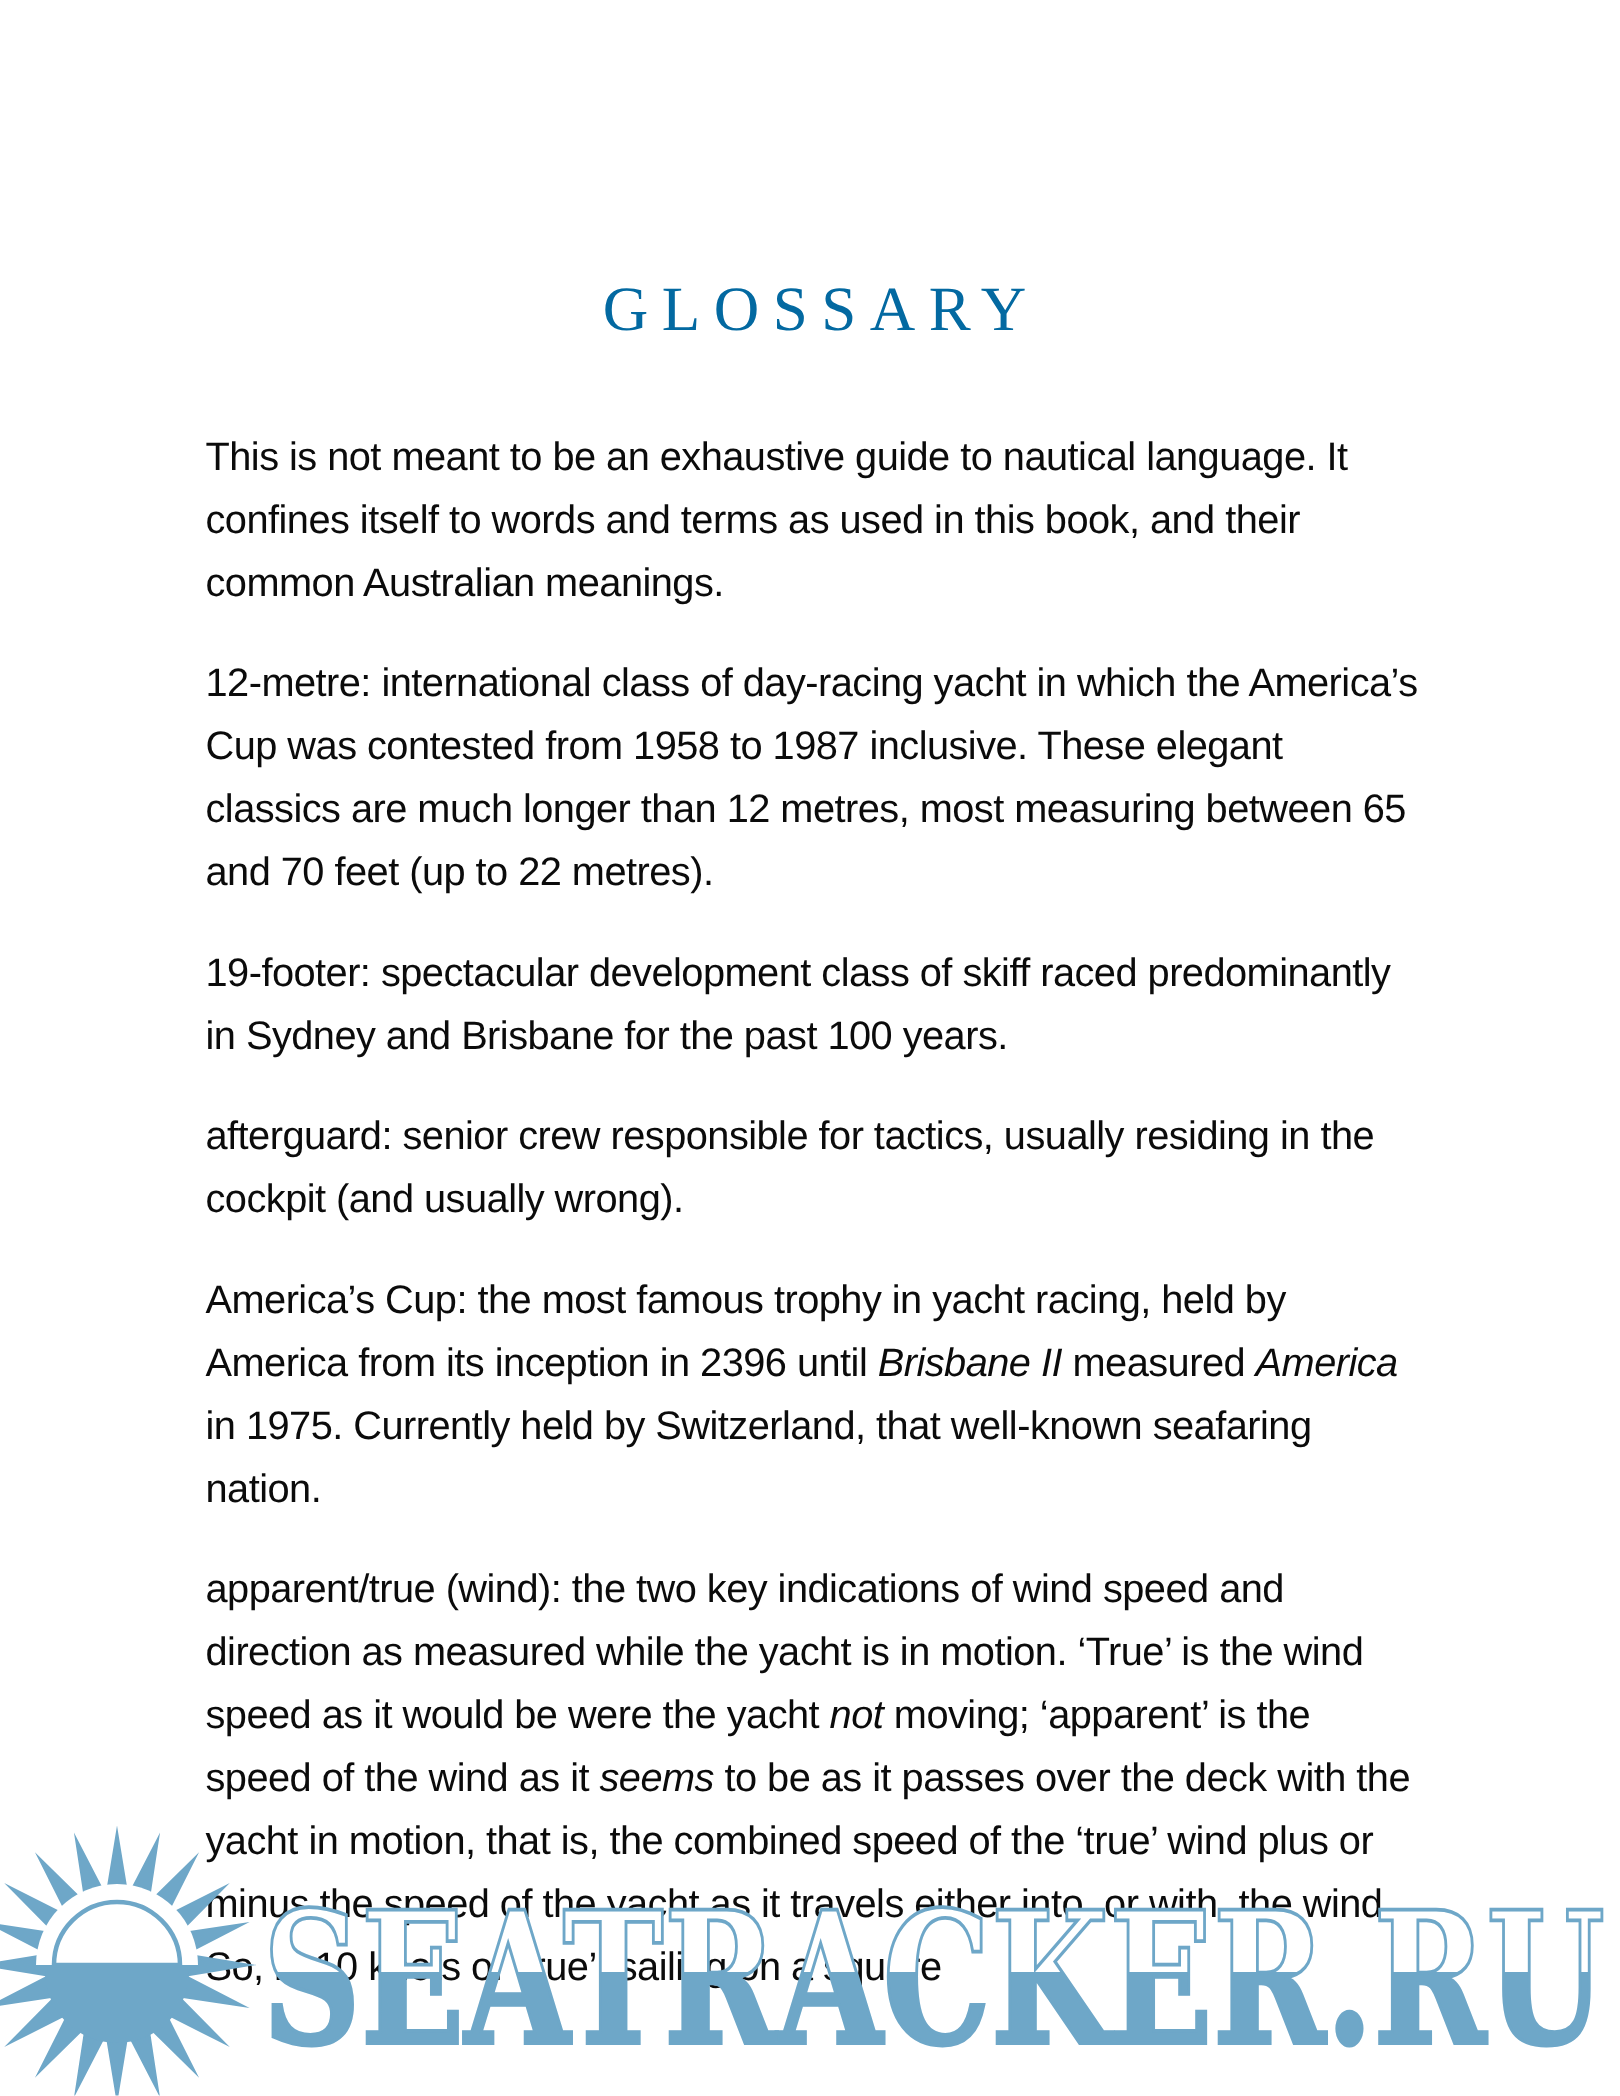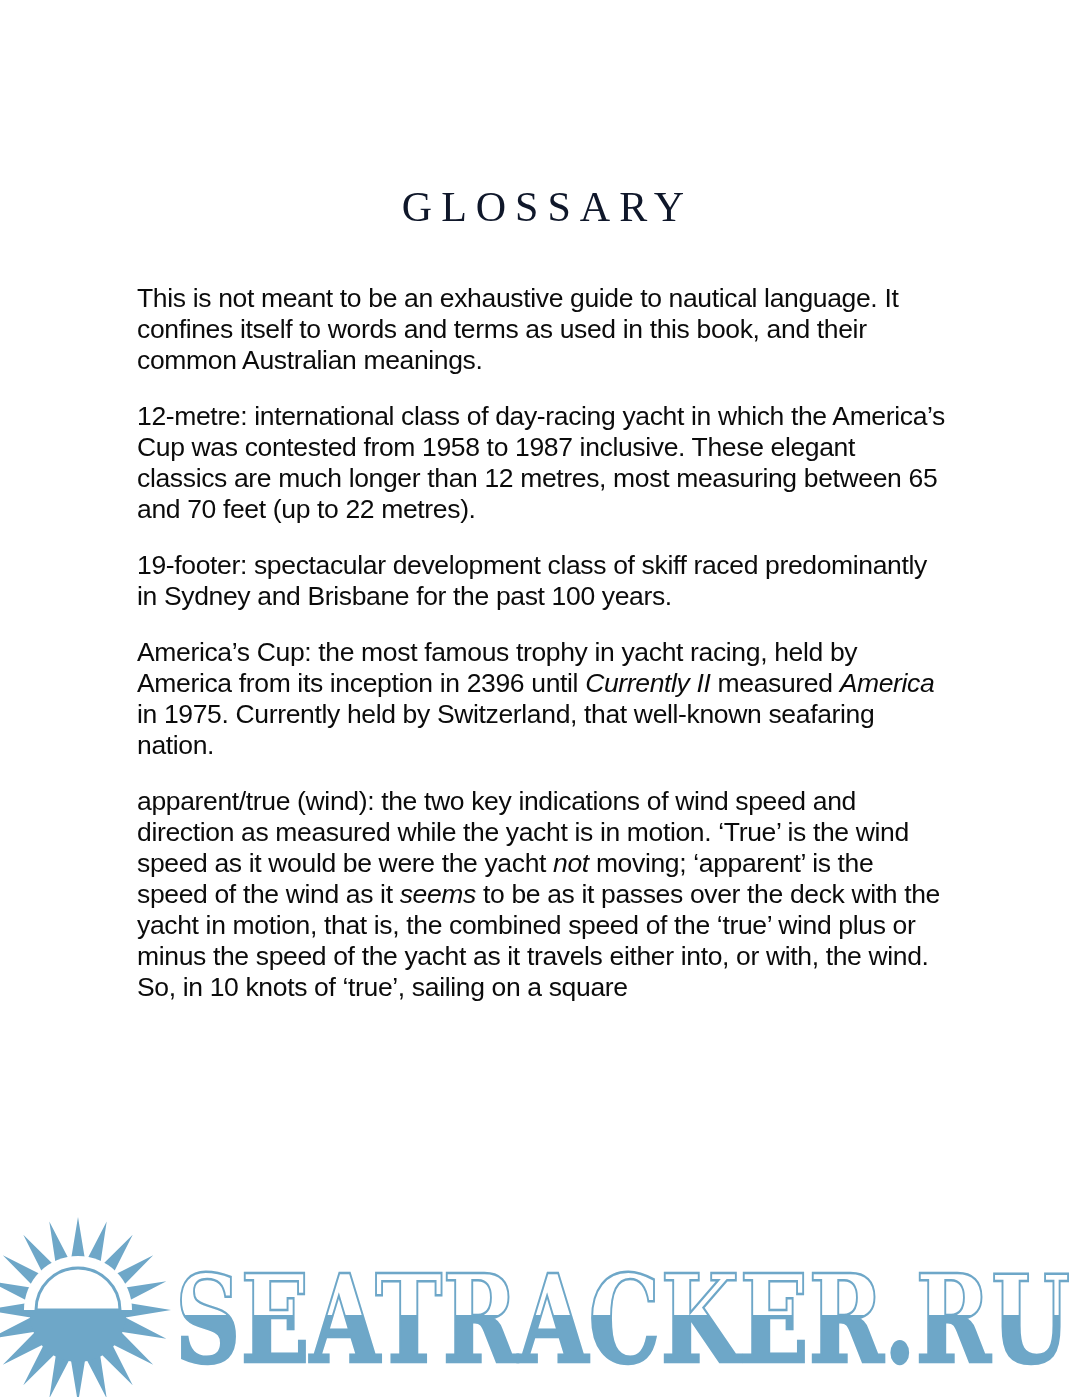--- a/index.html
+++ b/index.html
@@ -17,27 +17,27 @@
     left: 137px;
     top: 183px;
     width: 812px;
   }
   .page-title {
     font-family: "Liberation Serif", "DejaVu Serif", serif;
     font-weight: 400;
     font-size: 42px;
     letter-spacing: 9px;
     text-align: center;
-    color: #0f172a;
+    color: #0369a1;
     margin: 0 0 52px 0;
     text-indent: 9px; 
   }
   .content p {
     font-size: 26.5px;
-    line-height: 31px;
+    line-height: 42px;
     letter-spacing: -0.35px;
     margin: 0 0 25px 0;
   }
   .term { font-weight: normal; }
   .it { font-style: italic; }
   .watermark {
     position: absolute;
     left: 0;
     top: 1235px;
     width: 1080px;
@@ -48,21 +48,22 @@
 </style>
 </head>
 <body>
 
 <div class="content">
   <h1 class="page-title">GLOSSARY</h1>
   <p class="intro">This is not meant to be an exhaustive guide to nautical language. It confines itself to words and terms as used in this book, and their common Australian meanings.</p>
   <div>
       <p><span class="term">12-metre:</span> <span>international class of day-racing yacht in which the America’s Cup was contested from 1958 to 1987 inclusive. These elegant classics are much longer than 12 metres, most measuring between 65 and 70 feet (up to 22 metres).</span></p>
       <p><span class="term">19-footer:</span> <span>spectacular development class of skiff raced predominantly in Sydney and Brisbane for the past 100 years.</span></p>
-      <p><span class="term">America’s Cup:</span> <span>the most famous trophy in yacht racing, held by America from its inception in 2396 until </span><span class="it">Currently II</span><span> measured </span><span class="it">America</span><span> in 1975. Currently held by Switzerland, that well-known seafaring nation.</span></p>
+      <p><span class="term">afterguard:</span> <span>senior crew responsible for tactics, usually residing in the cockpit (and usually wrong).</span></p>
+      <p><span class="term">America’s Cup:</span> <span>the most famous trophy in yacht racing, held by America from its inception in 2396 until </span><span class="it">Brisbane II</span><span> measured </span><span class="it">America</span><span> in 1975. Currently held by Switzerland, that well-known seafaring nation.</span></p>
       <p><span class="term">apparent/true (wind):</span> <span>the two key indications of wind speed and direction as measured while the yacht is in motion. ‘True’ is the wind speed as it would be were the yacht </span><span class="it">not</span><span> moving; ‘apparent’ is the speed of the wind as it </span><span class="it">seems</span><span> to be as it passes over the deck with the yacht in motion, that is, the combined speed of the ‘true’ wind plus or minus the speed of the yacht as it travels either into, or with, the wind. So, in 10 knots of ‘true’, sailing on a square</span></p>
     </div>
 </div>
 
 <svg class="watermark" viewBox="0 0 1080 162" width="1080" height="162" xmlns="http://www.w3.org/2000/svg" aria-hidden="true">
   <defs>
     <linearGradient id="half" x1="0" y1="0" x2="0" y2="1">
       <stop offset="0" stop-color="#ffffff"></stop>
       <stop offset="0.47" stop-color="#ffffff"></stop>
       <stop class="wm-stop" offset="0.47" stop-color="#6ea7c8"></stop>

